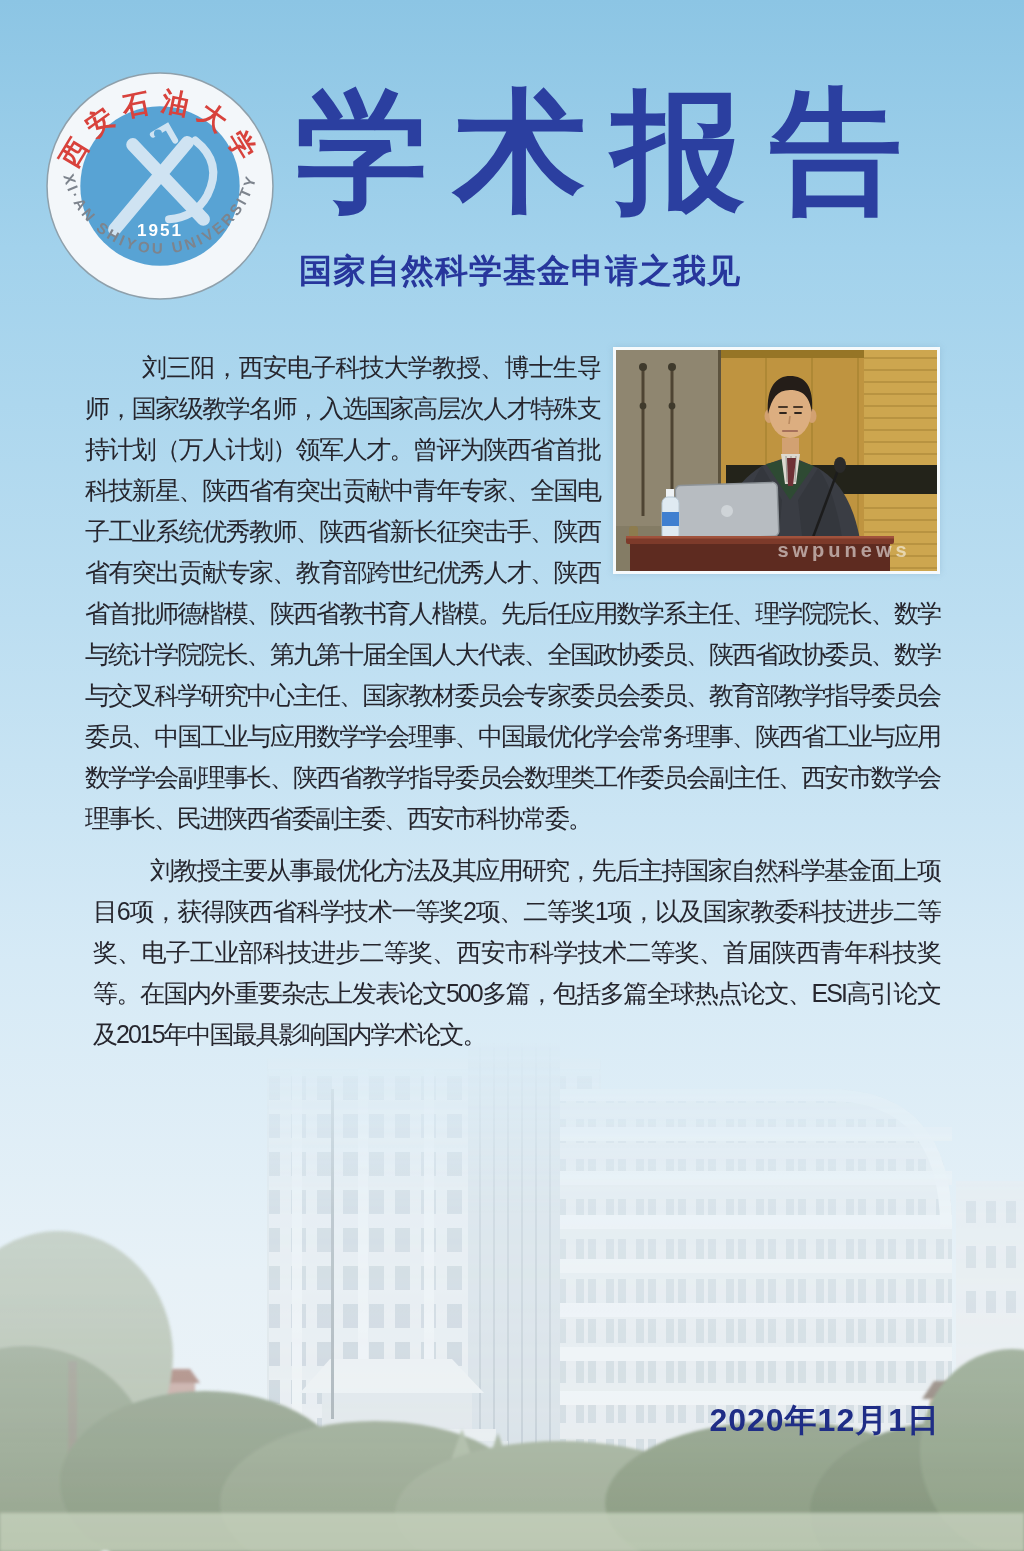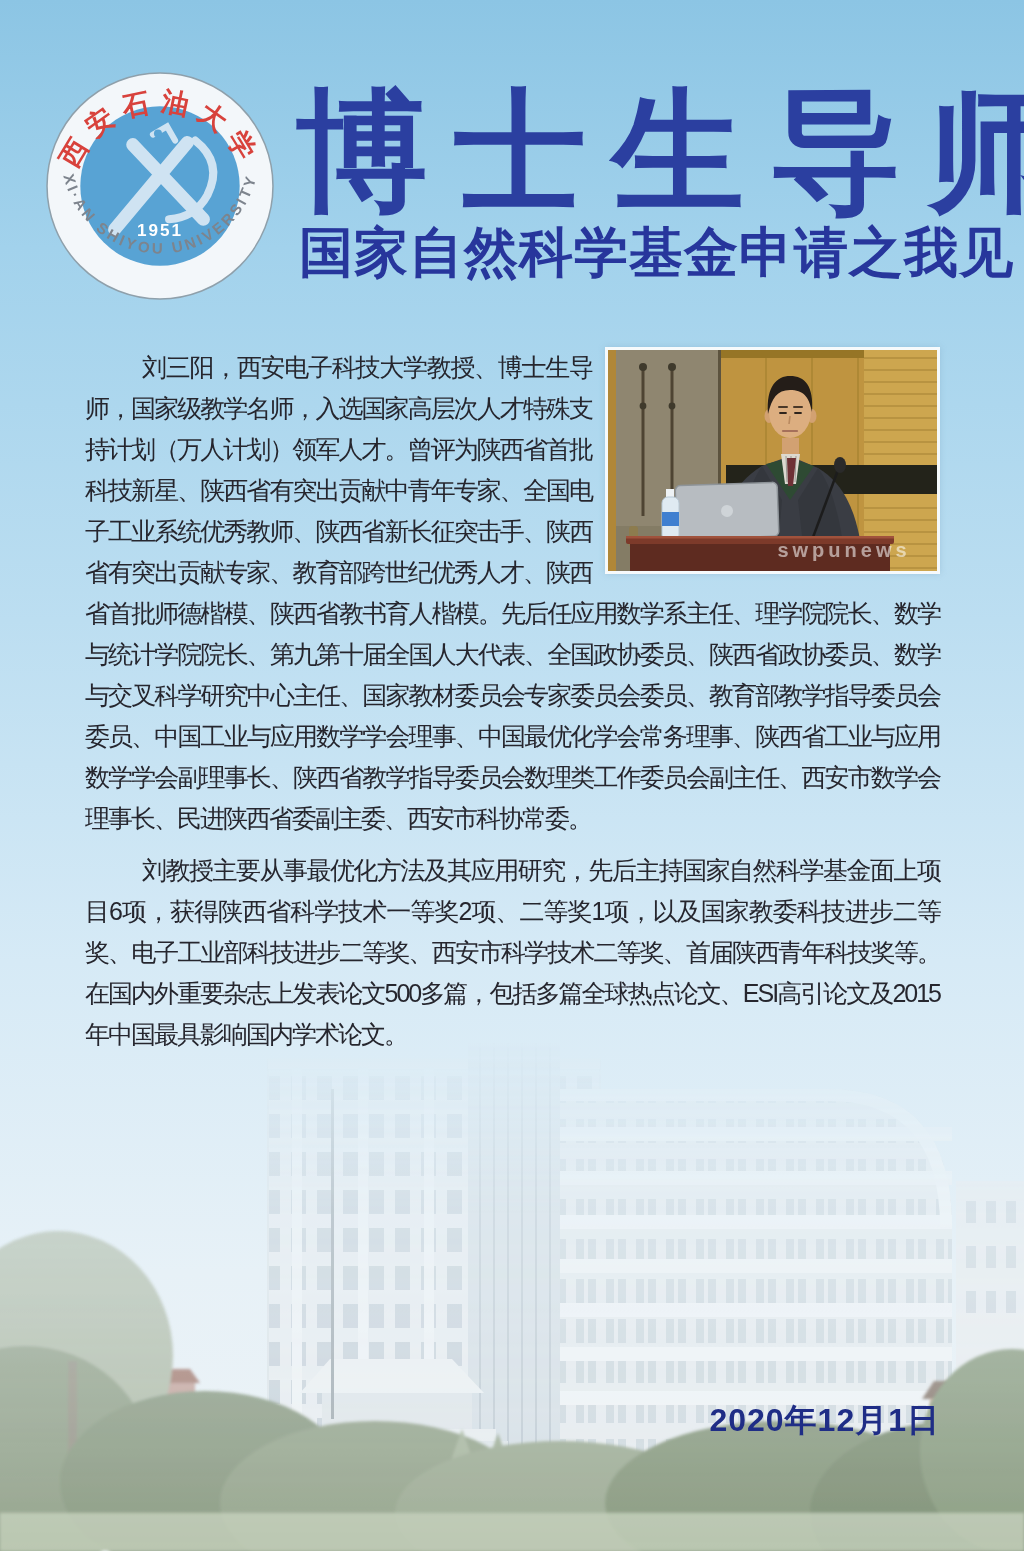--- a/index.html
+++ b/index.html
@@ -12,36 +12,35 @@
   .scene{position:absolute;left:0;bottom:0;width:1024px;height:520px;opacity:.9;}
   
   .logo{position:absolute;left:44px;top:70px;width:232px;height:232px;}
   
   .title{
     position:absolute;left:296px;top:74px;width:680px;height:160px;
     font-family:"Liberation Serif","DejaVu Serif",serif;font-weight:bold;
     font-size:132px;line-height:158px;letter-spacing:26px;color:#2b3fa0;white-space:nowrap;
   }
   .subtitle{
-    position:absolute;left:299px;top:229px;width:680px;
-    font-family:Liberation Mono, monospace;font-weight:bold;
-    font-size:54px;line-height:56px;color:#27369c;white-space:nowrap;letter-spacing:1px;
+    position:absolute;left:299px;top:243px;width:680px;
+    font-family:Liberation Sans, sans-serif;font-weight:bold;
+    font-size:33px;line-height:56px;color:#27369c;white-space:nowrap;letter-spacing:1px;
   }
   
   .body{
     position:absolute;left:85px;top:347px;width:855px;color:#26262e;
     font-size:25px;letter-spacing:-2px;text-align:justify;
   }
   .para{margin:0;line-height:41px;text-indent:57px;}
-  .para + .para{margin-top:11px;}
+  .para + .para{margin-top:11px;margin-left:8px;}
   .photo{
     float:right;width:321px;height:221px;border:3px solid #f6fafc;
     margin-left:13px;margin-bottom:12px;background:#b08738;
     box-shadow:0 0 6px rgba(120,160,190,.35);
-    padding-left:8px;
   }
   .photo svg{display:block;width:321px;height:221px;}
   
   .schedule{
     position:absolute;left:85px;top:1286px;color:#1f2d86;font-weight:bold;
     font-size:35px;line-height:50px;letter-spacing:0;
   }
   
   .signoff{
     position:absolute;right:84px;top:1396px;color:#1f2d86;font-weight:bold;
@@ -175,21 +174,21 @@
     <circle cx="113" cy="63" r="4" fill="#58a3d4"></circle>
     <text x="115" y="165" text-anchor="middle" font-family="Liberation Sans,DejaVu Sans,sans-serif" font-size="17" font-weight="bold" fill="#ffffff" letter-spacing="2">1951</text>
     <text font-family="Liberation Serif,DejaVu Serif,serif" font-size="27" font-weight="bold" fill="#d8423c" letter-spacing="9">
       <textPath href="#arcTop" startOffset="50%" text-anchor="middle">西安石油大学</textPath>
     </text>
     <text font-family="Liberation Sans,DejaVu Sans,sans-serif" font-size="15" font-weight="bold" fill="#7d848d" letter-spacing="3">
       <textPath href="#arcBottom" startOffset="50%" text-anchor="middle">XI·AN SHIYOU UNIVERSITY</textPath>
     </text>
   </svg>
 
-  <div class="title">博士生导师</div>
+  <div class="title">学术报告</div>
   <div class="subtitle">国家自然科学基金申请之我见</div>
 
   <div class="body">
     <p class="para">
       <span class="photo">
         <svg viewBox="0 0 321 221" preserveAspectRatio="none" aria-hidden="true">
 
           <rect x="0" y="0" width="105" height="221" fill="#8f8670"></rect>
           <rect x="0" y="176" width="105" height="45" fill="#7e765f" opacity="0.65"></rect>
           <rect x="102" y="0" width="4" height="221" fill="#5c533f"></rect>

